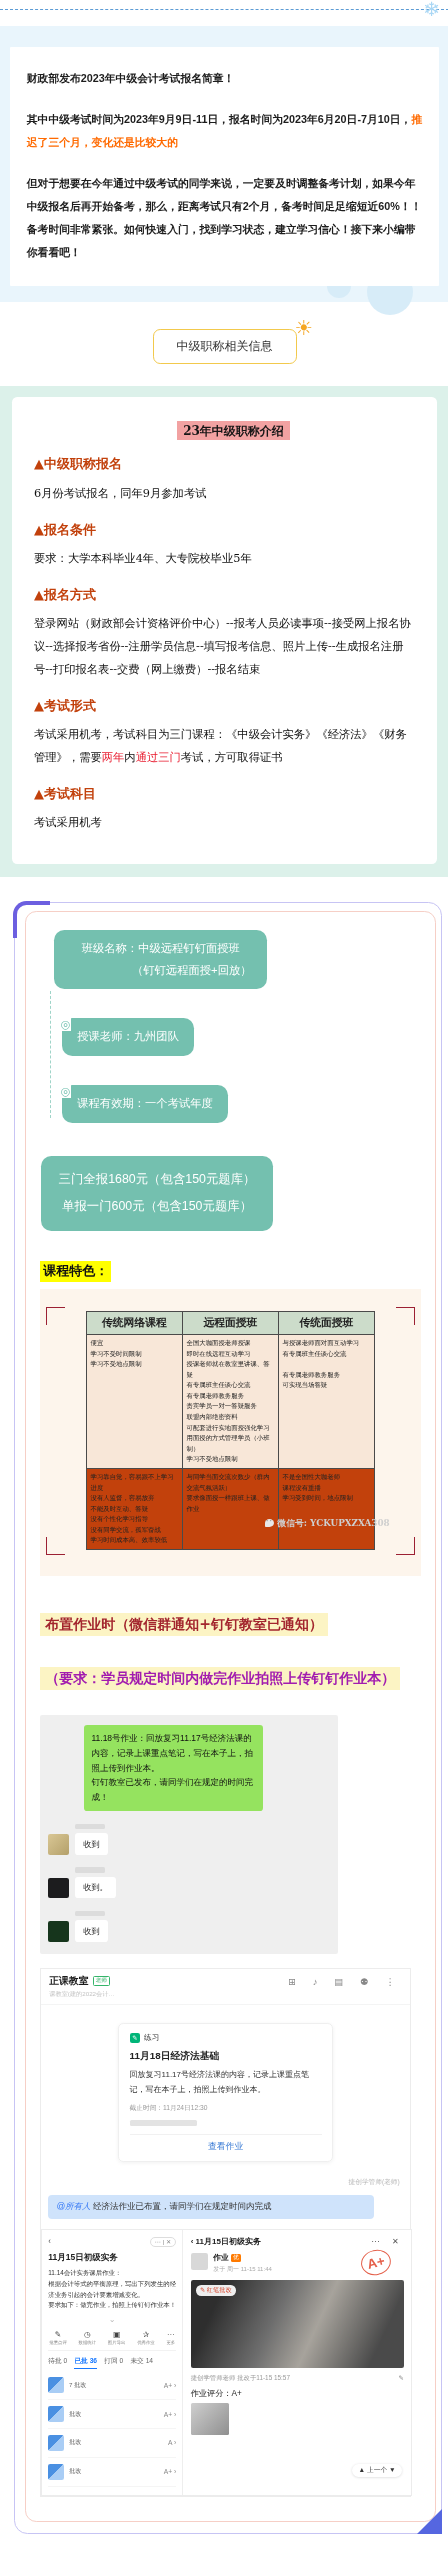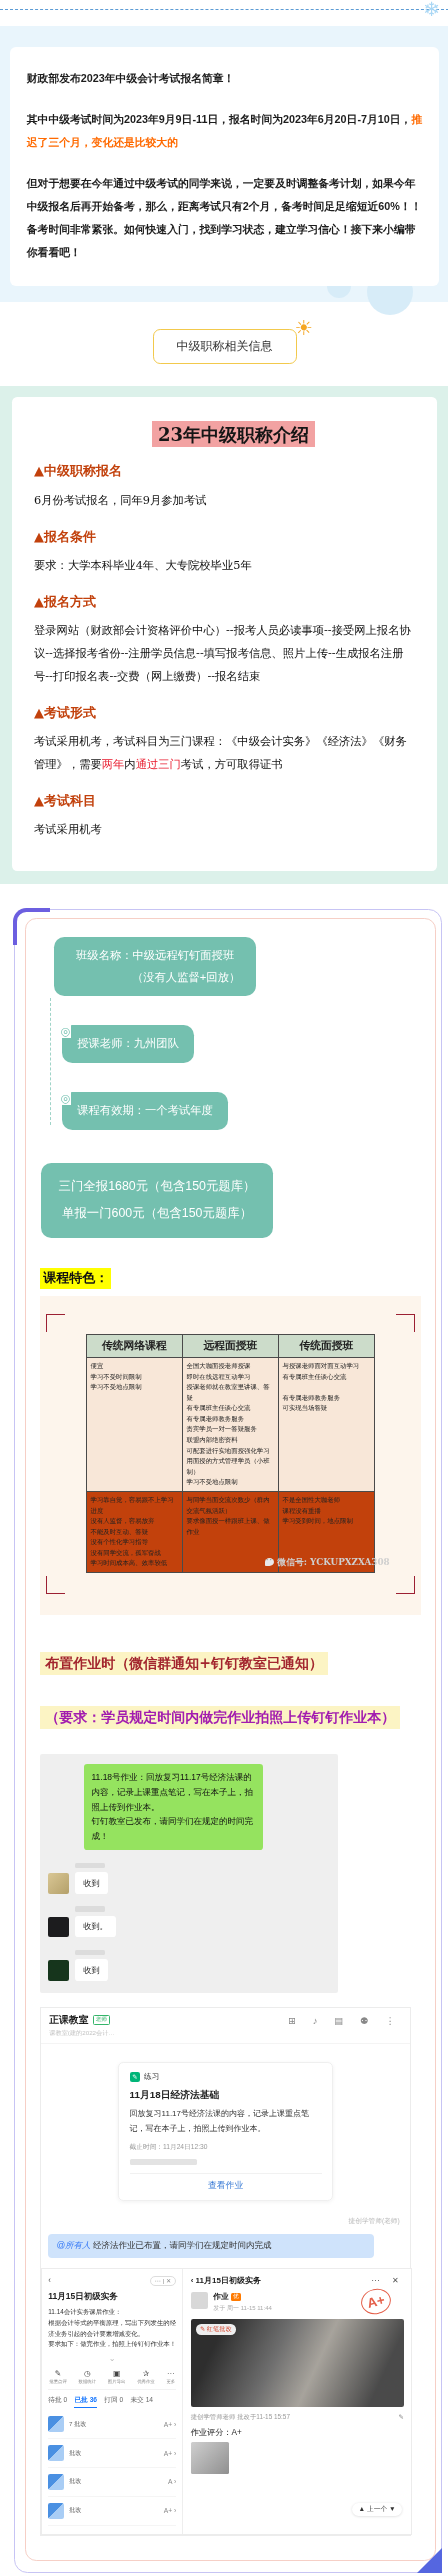--- a/index.html
+++ b/index.html
@@ -8,33 +8,33 @@
   .pre{white-space:pre-line;}
   .page{width:449px;position:relative;overflow:hidden;}
 
   
   .top-dash{height:15.5px;border-top:1.5px dashed #5b9bd5;position:relative;margin-top:9.3px;}
   .snow{position:absolute;right:9.3px;top:-12.4px;color:#a9d7f5;font-size:19.6px;}
   .band{background:#e9f5fc;padding:21.6px 10.3px 15.5px;position:relative;}
   .band .circ{position:absolute;border-radius:50%;background:#d7ecf8;}
   .c1{width:46px;height:46px;right:36px;bottom:-13px;}
   .c2{width:24px;height:24px;right:98px;bottom:4.1px;}
-  .intro-card{background:#fff;border-radius:6px;padding:19.6px 16.5px;position:relative;z-index:1;}
+  .intro-card{background:#fff;border-radius:1px;padding:19.6px 16.5px;position:relative;z-index:1;}
   .intro-card p{font-size:10.8px;font-weight:700;line-height:2.15;margin:0 0 17.5px;color:#1d1d1d;}
   .intro-card p:last-child{margin-bottom:2.1px;}
   .orange{color:#ff6a00;}
   .badge-wrap{padding:27px 0 21.6px;text-align:center;background:#fff;}
   .badge{display:inline-block;position:relative;border:1px solid #f2c94c;border-radius:7.2px;padding:8.2px 23px;font-size:12px;color:#333;}
   .sunmoji{position:absolute;top:-13.4px;right:-17.5px;font-size:20.6px;color:#f5a623;text-shadow:0 0 1px #fff;}
 
   
   .mint{background:#dcf1ea;padding:11.3px 12.4px 13.4px;}
   .info-card{background:#fff;border-radius:5.2px;padding:26px 21.6px 24px;}
   .info-title-row{text-align:center;margin-bottom:14.4px;}
-  .info-title{background:#f2a2a2;color:#151515;font-weight:800;font-size:18px;padding:2.6px 6.2px;margin-left:18px;}
+  .info-title{background:#f2a2a2;color:#151515;font-weight:800;font-size:12px;padding:2.6px 6.2px;margin-left:18px;}
   .red-h{color:#c2410c;font-size:13px;margin:15.5px 0 9.3px;font-weight:800;}
   .info-b{font-size:11.3px;line-height:2.0;margin:0 0 5.2px;color:#111;}
   .red-t{color:#e8192c;}
 
   
   .card01{position:relative;margin:25px 6.7px 0 14.4px;border:1px solid #c7c4f4;border-radius:13.4px;background:#fff;}
   .card01::before{content:"";position:absolute;top:-2.6px;left:-2.6px;width:33px;height:33px;border-top:4.1px solid #6c5fe0;border-left:4.1px solid #6c5fe0;border-top-left-radius:13.4px;}
   .card01::after{content:"";position:absolute;right:-1px;bottom:-1px;width:0;height:0;border-left:25px solid transparent;border-bottom:25px solid #5566e0;}
   .sec-head{position:relative;padding:8.2px 0 20.6px 12.4px;}
   .sec-head.gray{background:#f8f8fc;width:122px;}
@@ -56,21 +56,21 @@
 
   .feat-label{display:inline-block;background:#ffff00;color:#111;font-weight:800;font-size:13px;padding:1.5px 3.1px;margin-top:30px;}
 
   
   .cmpwrap{background:#fdf5ec;margin-top:7.2px;padding:21.6px 18.5px 26px;position:relative;}
   .corner{position:absolute;width:17.5px;height:17.5px;border:1.5px double #9c2033;}
   .co-tl{left:6.2px;top:17.5px;border-right:none;border-bottom:none;}
   .co-tr{right:6.2px;top:17.5px;border-left:none;border-bottom:none;}
   .co-bl{left:6.2px;bottom:20.6px;border-right:none;border-top:none;}
   .co-br{right:6.2px;bottom:20.6px;border-left:none;border-top:none;}
-  table.cmp{border-collapse:collapse;margin:16px auto;width:289px;table-layout:fixed;}
+  table.cmp{border-collapse:collapse;margin:0 auto;width:289px;table-layout:fixed;}
   table.cmp th{background:#ccdcca;font-size:10.8px;padding:4.1px 2.1px;border:0.5px solid #4a4a4a;font-weight:700;}
   table.cmp td{border:0.5px solid #4a4a4a;vertical-align:top;font-size:6.4px;line-height:1.65;padding:3.1px 3.6px;color:#222;}
   tr.pros td{background:#f8e7d8;}
   tr.cons td{background:#c2410c;}
   .cmp-wm{position:absolute;right:31px;bottom:46px;color:#cfcfcf;font-size:8.8px;font-weight:700;}
   .wm-ic{display:inline-block;width:9.3px;height:8.2px;background:#e8e8e8;border-radius:50% 50% 50% 10%;position:relative;vertical-align:-1px;}
   .wm-ic::after{content:"• •";position:absolute;left:1px;top:0.5px;font-size:3.6px;color:#999;}
 
   
   .notice{display:inline-block;background:#fcf4c4;padding:2.6px 5.2px;font-weight:800;font-size:14px;}
@@ -187,21 +187,21 @@
       <h3 class="red-h">▲考试科目</h3>
       <p class="info-b">考试采用机考</p>
     </div>
   </div>
 
   <section class="card01">
 
     <div class="pinkcard">
       <div class="pill" style="margin-left:14.4px;">
         <span>班级名称：中级远程钉钉面授班</span>
-        <span class="ind">（没有人监督+回放）</span>
+        <span class="ind">（钉钉远程面授+回放）</span>
       </div>
 
       <div class="tl">
         <div class="dash"></div>
         <div class="pill-row">
           <span class="mk">◎</span>
           <span class="pill">授课老师：九州团队</span>
         </div>
         <div class="pill-row">
           <span class="mk">◎</span>

